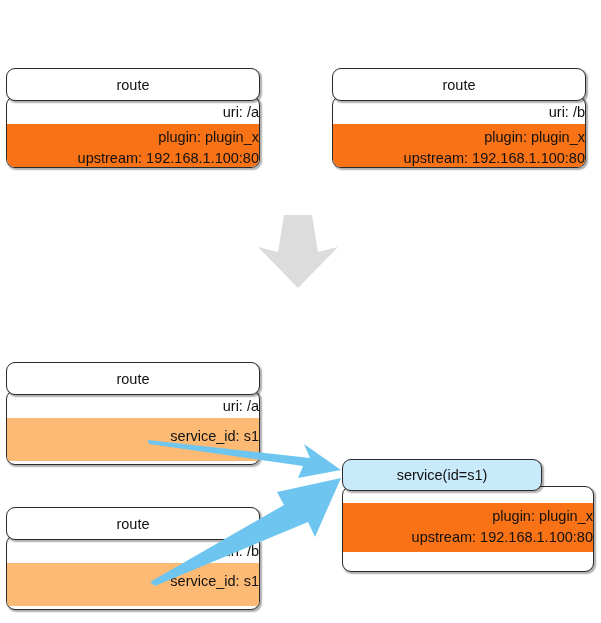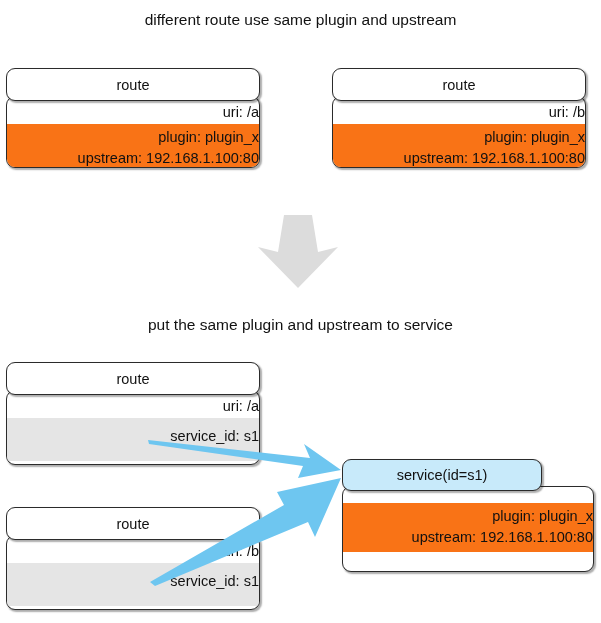--- a/index.html
+++ b/index.html
@@ -73,21 +73,21 @@
     padding: 1px 0 1px 8px;
     color: #111111;
     white-space: nowrap;
   }
   .row.plain   { background: transparent; }
 
   .band {
     padding: 3px 0 4px 8px;
   }
   .band.pink  { background: #f97316; }
-  .band.blue  { background: #e5e5e5; }
+  .band.blue  { background: #fdba74; }
   .band .line {
     font-size: 14.5px;
     line-height: 21px;
     white-space: nowrap;
     color: #111111;
   }
 
   
   
   #node-route-a            { left: 5px;  top: 68px; }
@@ -122,21 +122,20 @@
     height: 623px;
     z-index: 3;
     pointer-events: none;
   }
 </style>
 </head>
 <body>
 
 <div class="canvas">
 
-  <div class="caption" id="caption-top">different route use same plugin and upstream</div>
 
   <div class="node" id="node-route-a">
     <div class="node-header">route</div>
     <div class="node-body">
       <div class="row plain">uri: /a</div>
       <div class="band pink">
         <div class="line">plugin: plugin_x</div>
         <div class="line">upstream: 192.168.1.100:80</div>
       </div>
     </div>
@@ -146,21 +145,20 @@
     <div class="node-header">route</div>
     <div class="node-body">
       <div class="row plain">uri: /b</div>
       <div class="band pink">
         <div class="line">plugin: plugin_x</div>
         <div class="line">upstream: 192.168.1.100:80</div>
       </div>
     </div>
   </div>
 
-  <div class="caption" id="caption-bottom">put the same plugin and upstream to service</div>
 
   <div class="node" id="node-route-a2">
     <div class="node-header">route</div>
     <div class="node-body">
       <div class="row plain">uri: /a</div>
       <div class="band blue" style="padding-top:8px;padding-bottom:14px;">
         <div class="line">service_id: s1</div>
       </div>
     </div>
   </div>

